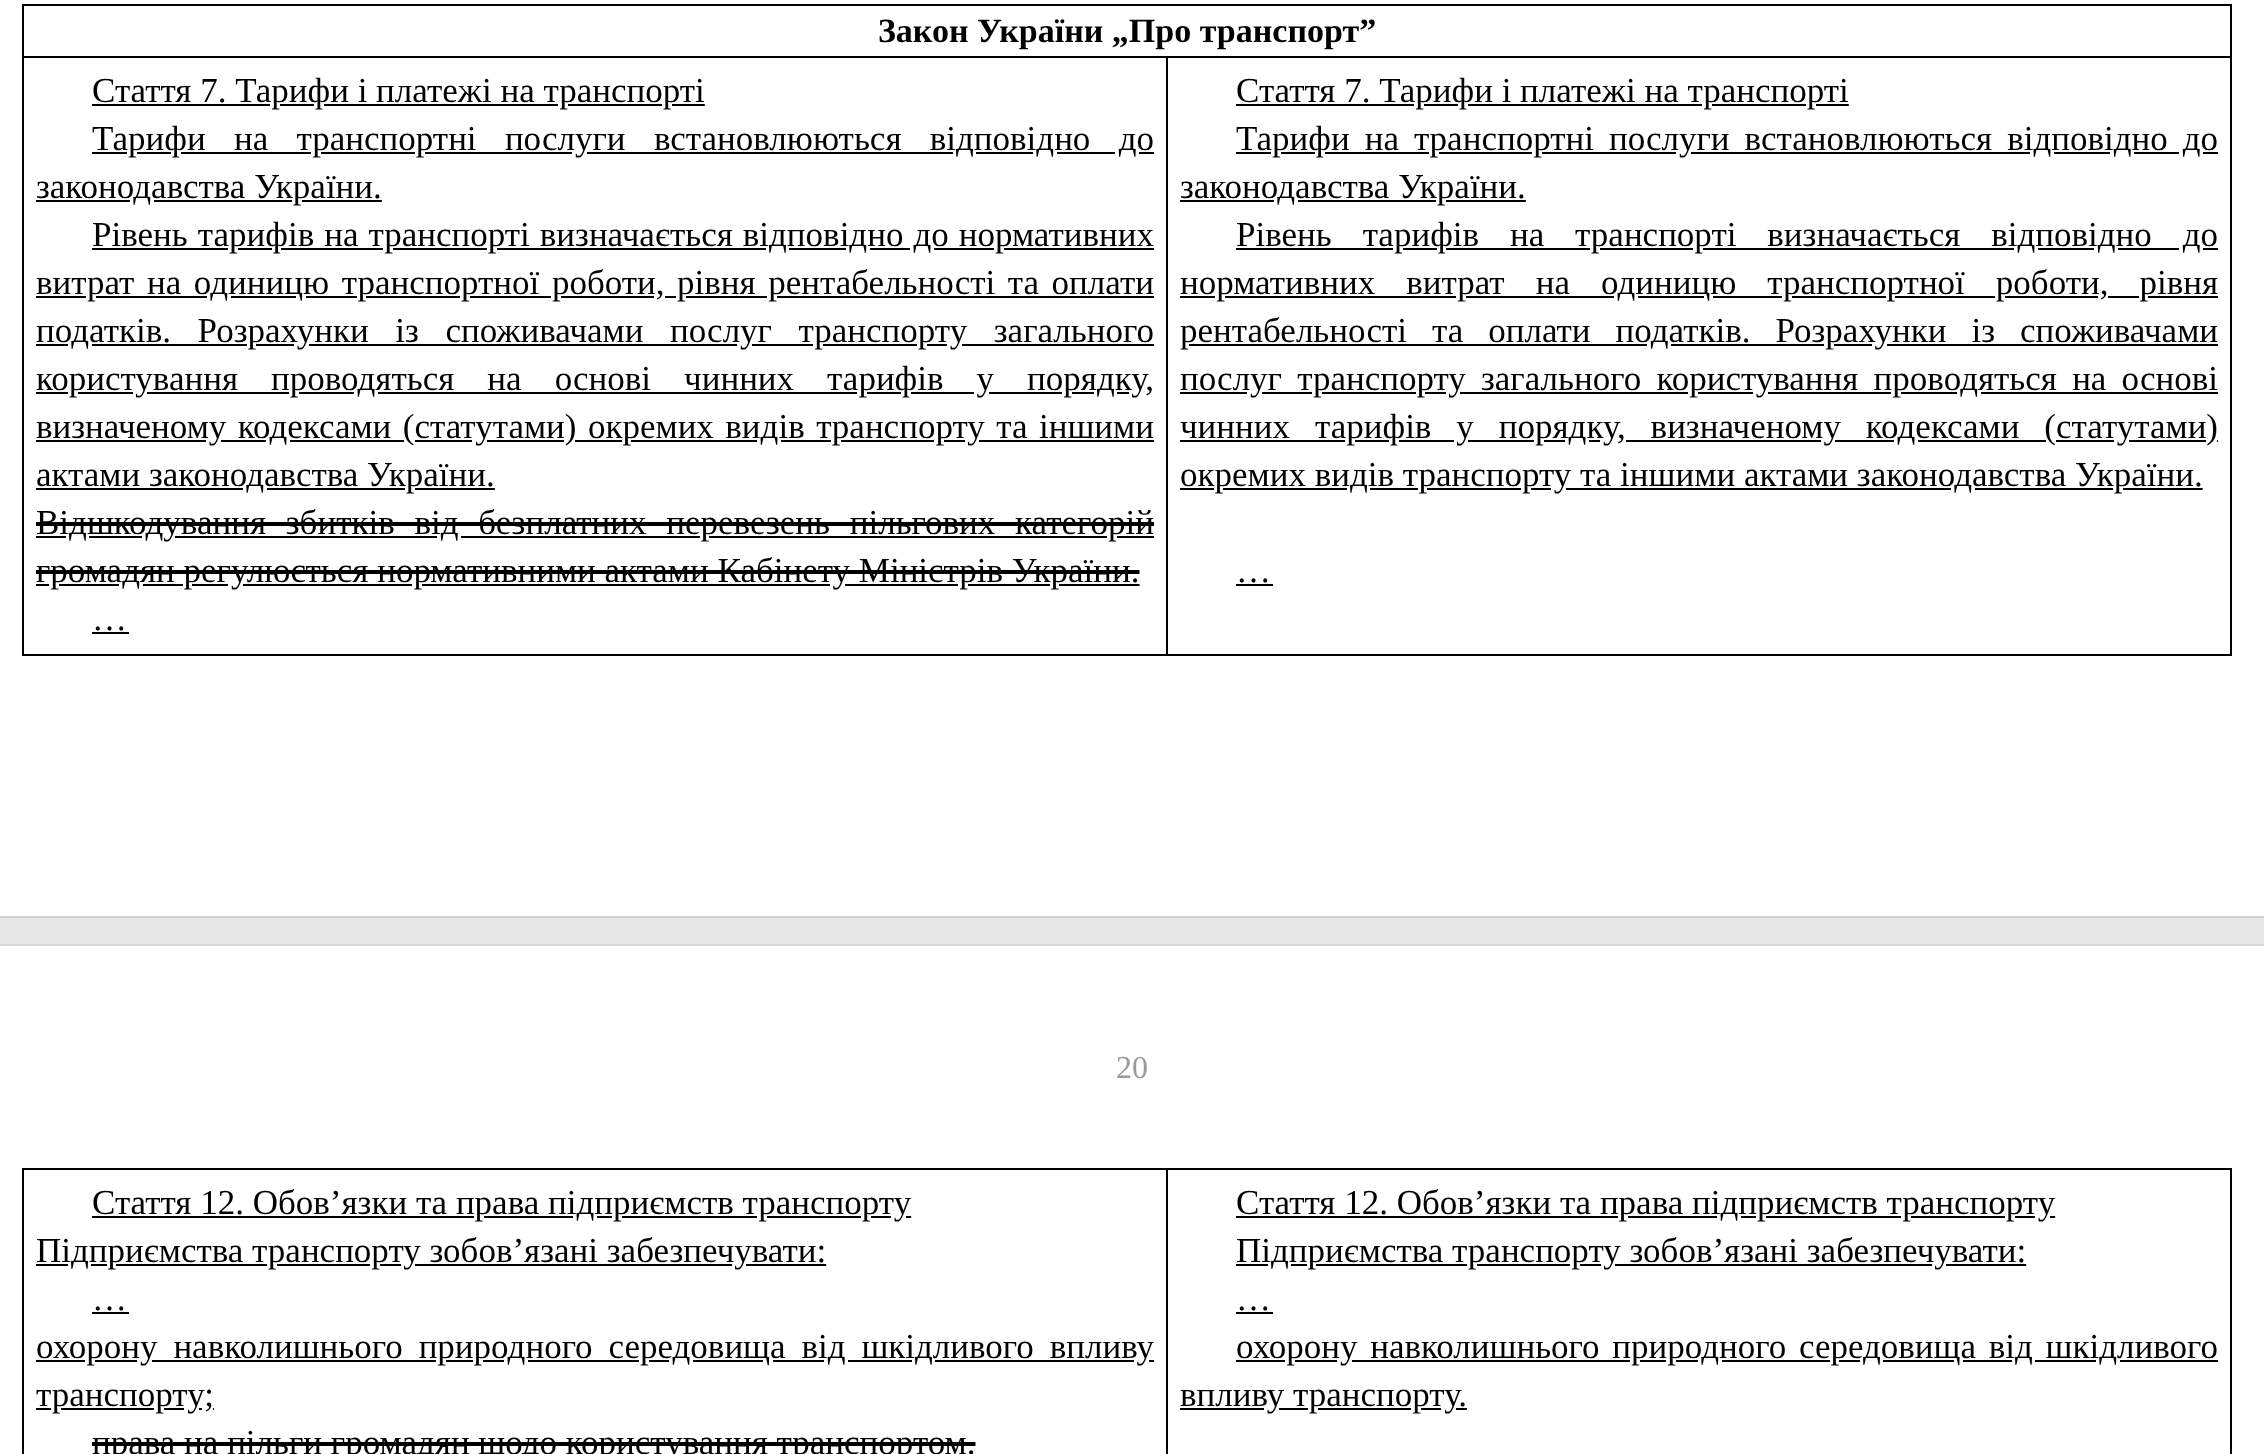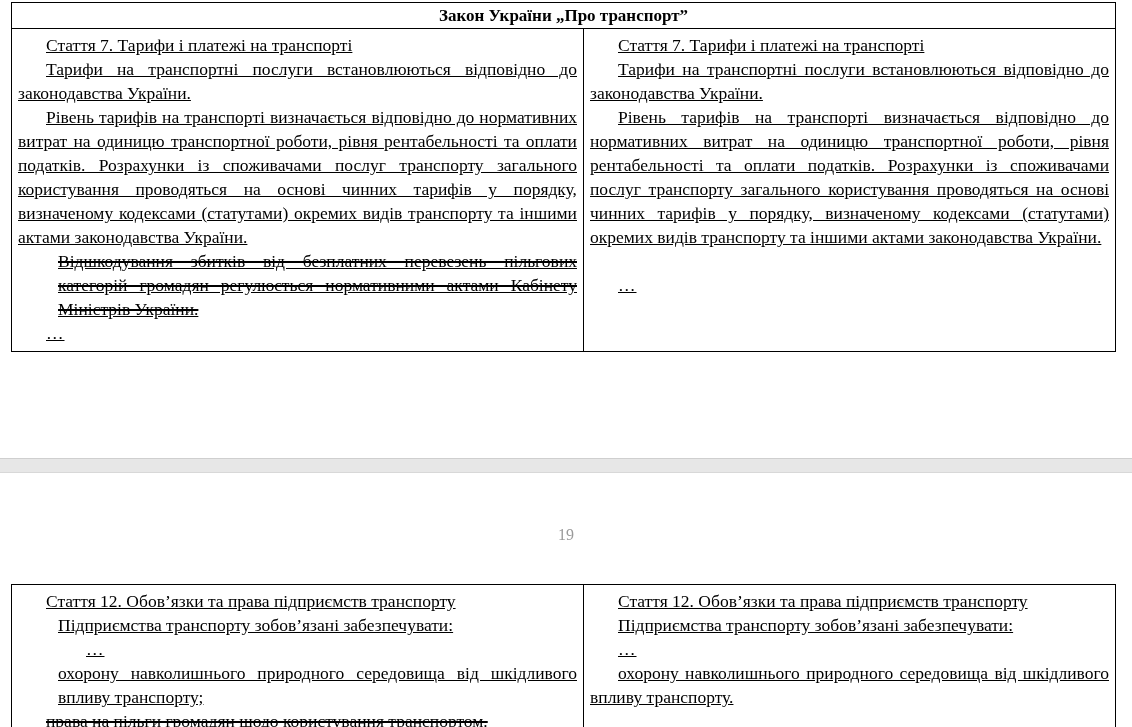--- a/index.html
+++ b/index.html
@@ -70,21 +70,21 @@
 
   
   p.para {
     margin: 0;
     font-size: 17.5px;
     line-height: 24px;
     text-align: justify;
     text-indent: 28px;
     hyphens: none;
   }
-  p.para.noindent { text-indent: 0; margin-left: 40px; }
+  p.para.noindent { text-indent: 0; }
   p.para.left { text-align: left; }
   p.para.strike {
     text-decoration: line-through;
     text-decoration-thickness: 1.5px;
   }
   p.para.ellipsis {
     text-indent: 28px;
     text-align: left;
     letter-spacing: 1px;
   }
@@ -151,21 +151,21 @@
             <p class="spacer"></p>
             <p class="para ellipsis">…</p>
           </div>
         </td>
       </tr>
     </tbody>
   </table>
 
   <div class="page-gap"></div>
 
-  <div class="page-number">19</div>
+  <div class="page-number">20</div>
 
   <table class="doc-table table-two">
     <colgroup>
       <col class="col-left">
       <col class="col-right">
     </colgroup>
     <tbody>
       <tr>
         <td>
           <div class="cell-body">

